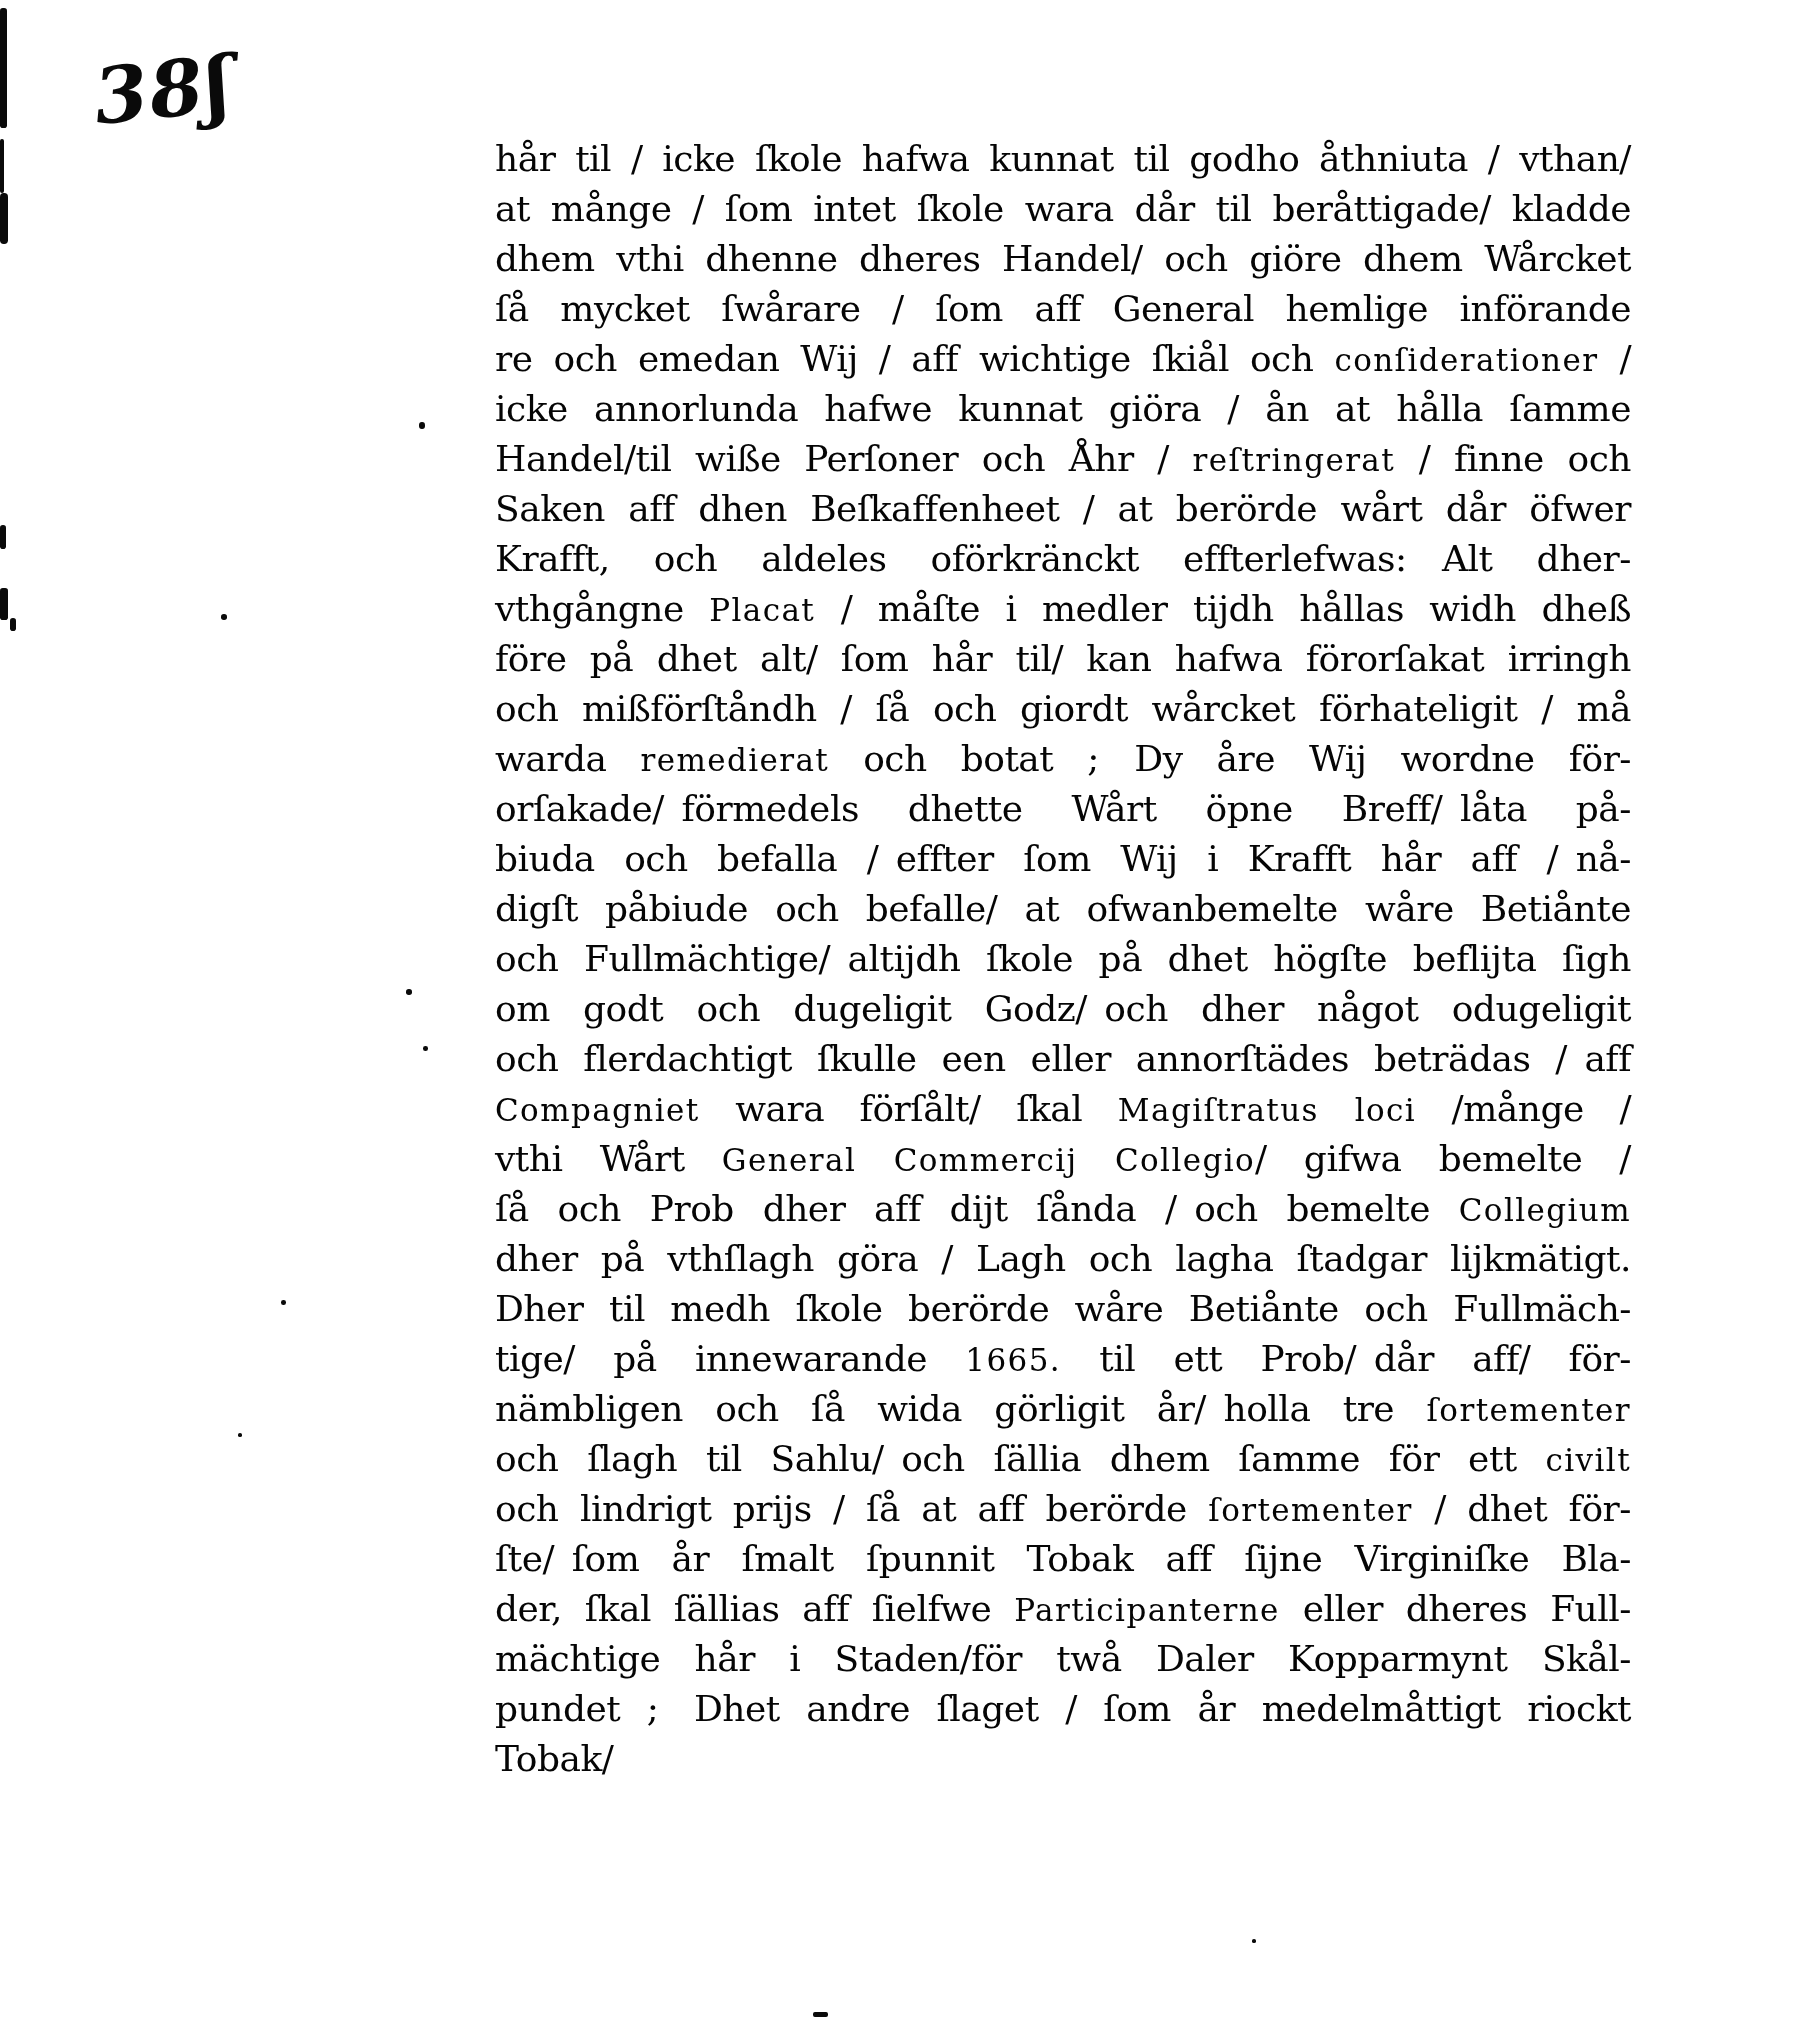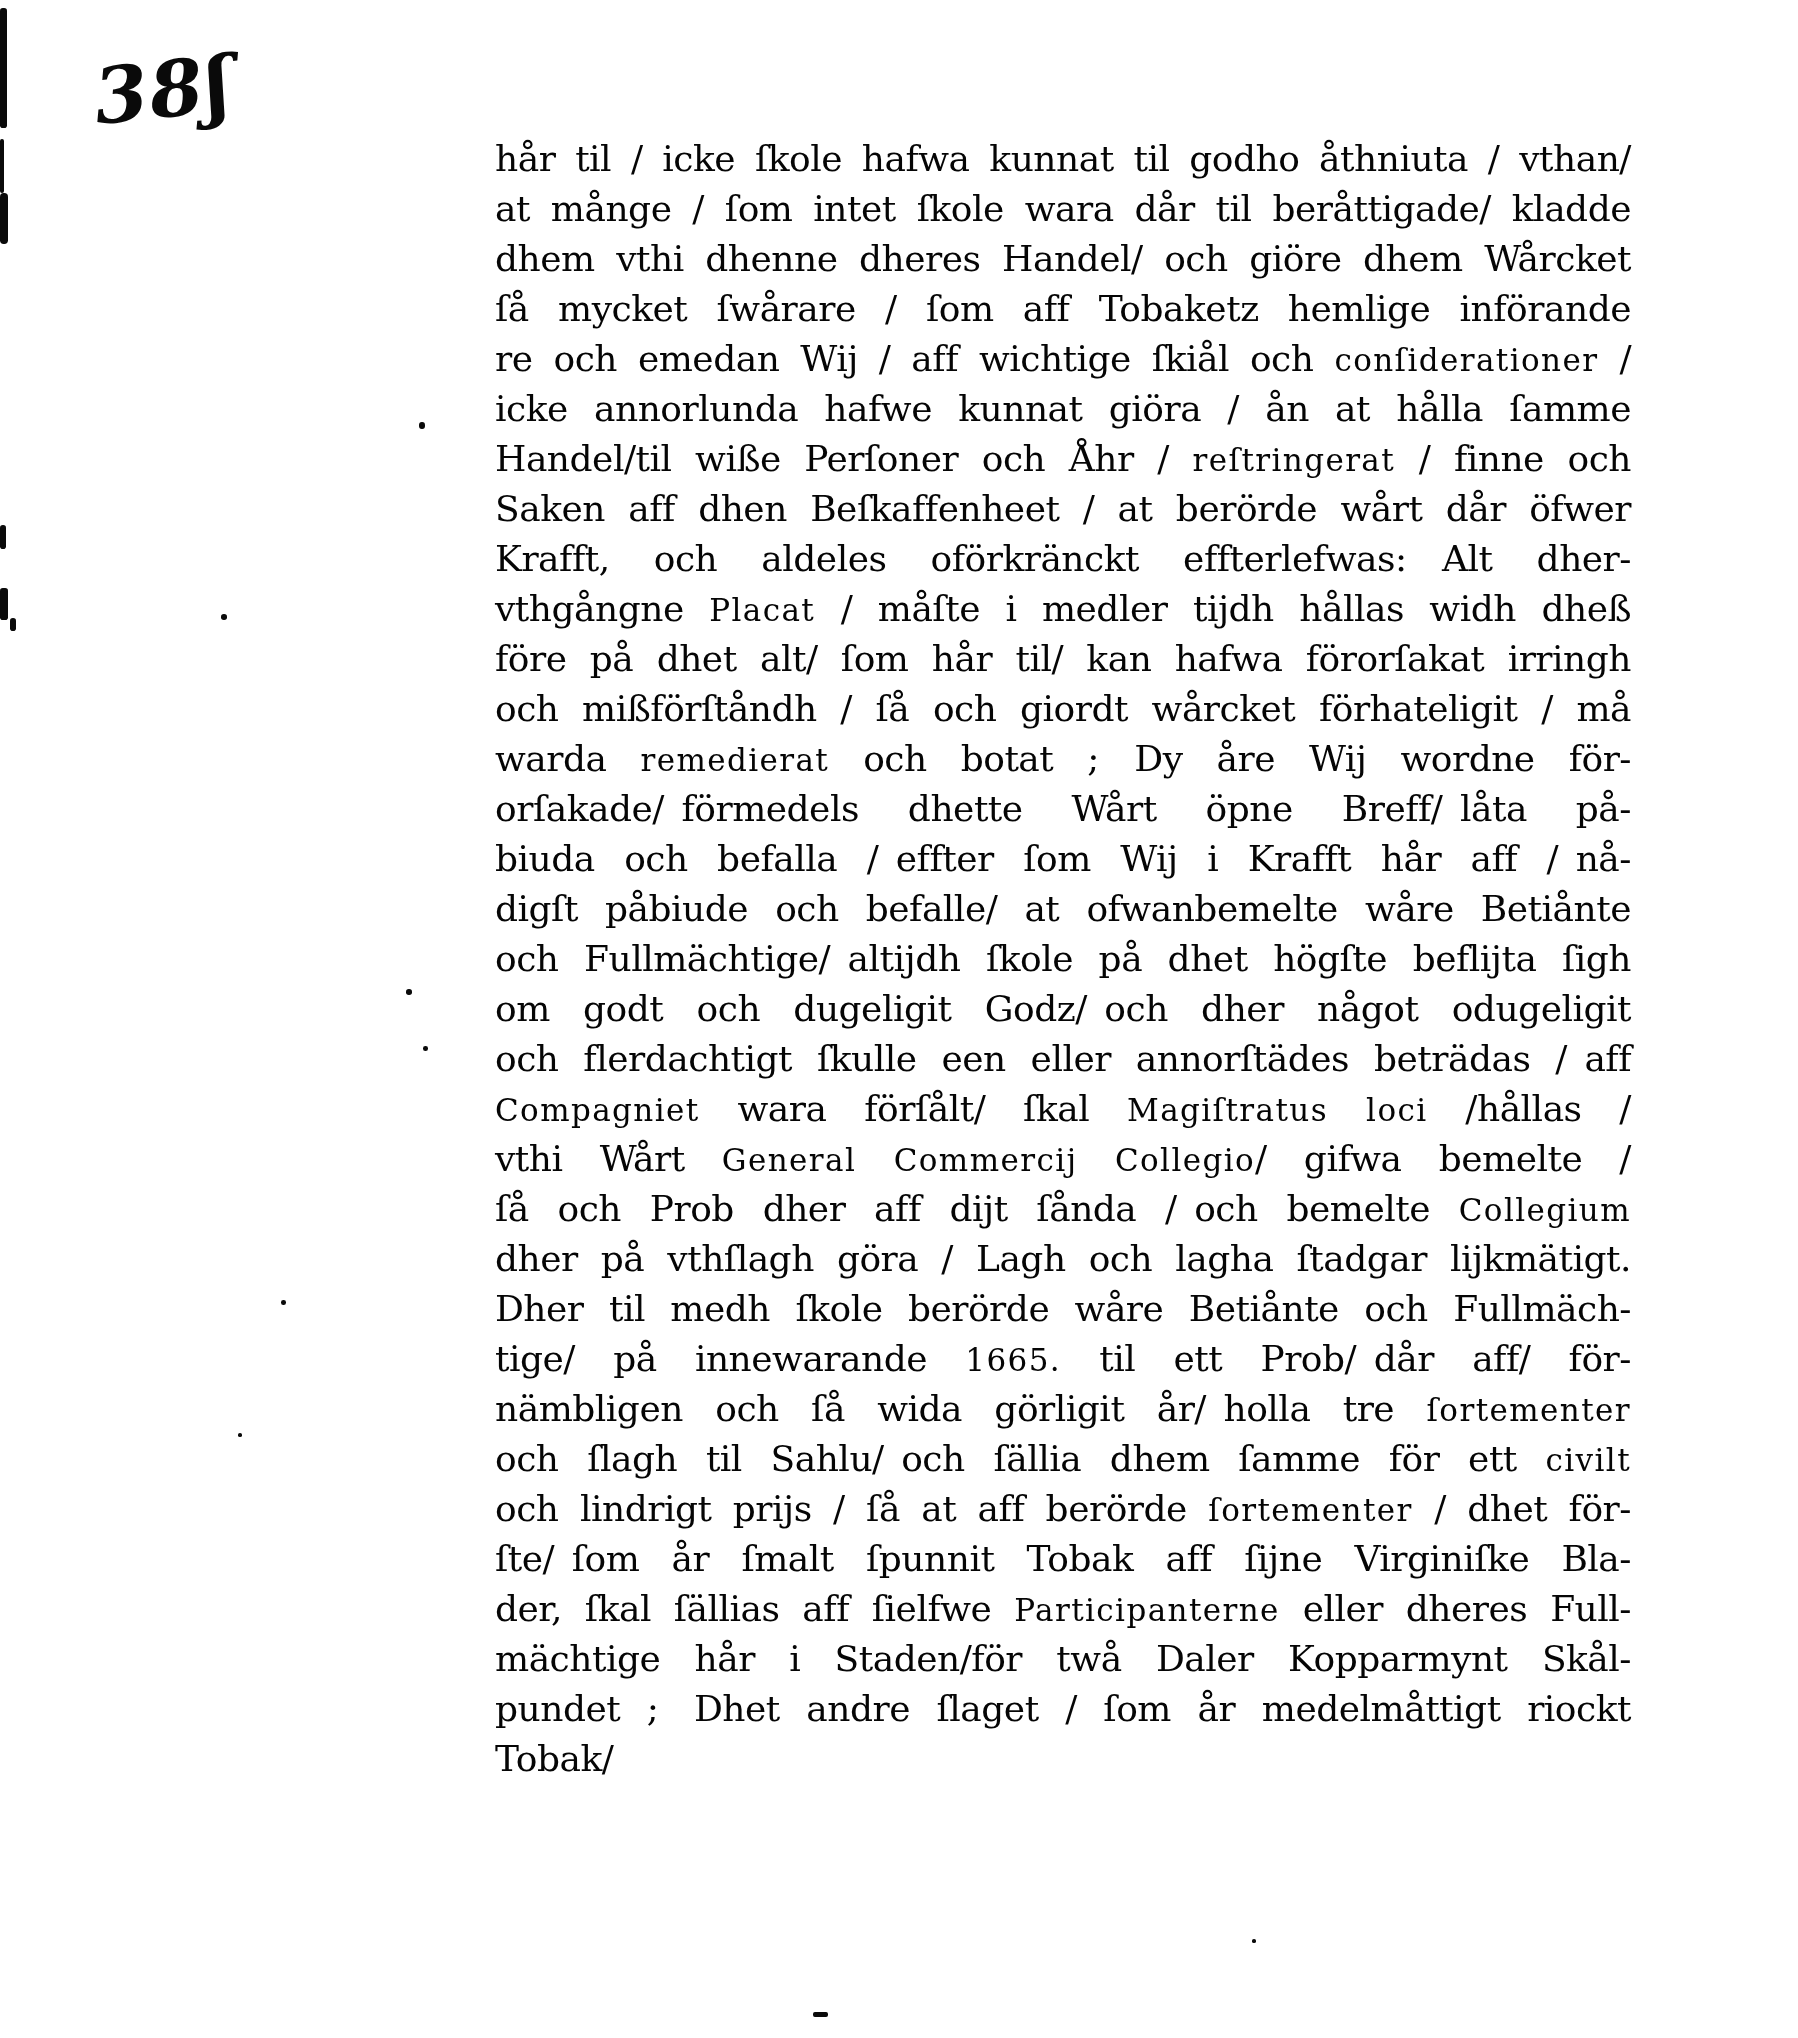--- a/index.html
+++ b/index.html
@@ -95,37 +95,37 @@
   <div class="artifact d5"></div>
   <div class="artifact d6"></div>
   <div class="artifact d7"></div>
   <div class="artifact d8"></div>
 
   <div class="text-block">
 
     <div class="line"><span class="fraktur">hår til / icke ſkole hafwa kunnat til godho åthniuta / vthan/</span></div>
       <div class="line"><span class="fraktur">at månge / ſom intet ſkole wara dår til beråttigade/ kladde</span></div>
       <div class="line"><span class="fraktur">dhem vthi dhenne dheres Handel/ och giöre dhem Wårcket</span></div>
-      <div class="line"><span class="fraktur">ſå mycket ſwårare / ſom aff Tobaketz hemlige införande</span></div>
+      <div class="line"><span class="fraktur">ſå mycket ſwårare / ſom aff General hemlige införande</span></div>
       <div class="line"><span class="fraktur">re och emedan Wij / aff wichtige ſkiål och </span><span class="antiqua">conſiderationer</span><span class="fraktur"> /</span></div>
       <div class="line"><span class="fraktur">icke annorlunda hafwe kunnat giöra / ån at hålla ſamme</span></div>
       <div class="line"><span class="fraktur">Handel/til wiße Perſoner och Åhr / </span><span class="antiqua">reſtringerat</span><span class="fraktur"> / finne och</span></div>
       <div class="line"><span class="fraktur">Saken aff dhen Beſkaffenheet / at berörde wårt dår öfwer</span></div>
       <div class="line"><span class="fraktur">Krafft, och aldeles oförkränckt effterlefwas: Alt dher-</span></div>
       <div class="line"><span class="fraktur">vthgångne </span><span class="antiqua">Placat</span><span class="fraktur"> / måſte i medler tijdh hållas widh dheß</span></div>
       <div class="line"><span class="fraktur">före på dhet alt/ ſom hår til/ kan hafwa förorſakat irringh</span></div>
       <div class="line"><span class="fraktur">och mißförſtåndh / ſå och giordt wårcket förhateligit / må</span></div>
       <div class="line"><span class="fraktur">warda </span><span class="antiqua">remedierat</span><span class="fraktur"> och botat ; Dy åre Wij wordne för-</span></div>
       <div class="line"><span class="fraktur">orſakade/ förmedels dhette Wårt öpne Breff/ låta på-</span></div>
       <div class="line"><span class="fraktur">biuda och befalla / effter ſom Wij i Krafft hår aff / nå-</span></div>
       <div class="line"><span class="fraktur">digſt påbiude och befalle/ at ofwanbemelte wåre Betiånte</span></div>
       <div class="line"><span class="fraktur">och Fullmächtige/ altijdh ſkole på dhet högſte beflijta ſigh</span></div>
       <div class="line"><span class="fraktur">om godt och dugeligit Godz/ och dher något odugeligit</span></div>
       <div class="line"><span class="fraktur">och flerdachtigt ſkulle een eller annorſtädes beträdas / aff</span></div>
-      <div class="line"><span class="antiqua">Compagniet</span><span class="fraktur"> wara förſålt/ ſkal </span><span class="antiqua">Magiſtratus loci</span><span class="fraktur"> /hållas /</span></div>
+      <div class="line"><span class="antiqua">Compagniet</span><span class="fraktur"> wara förſålt/ ſkal </span><span class="antiqua">Magiſtratus loci</span><span class="fraktur"> /månge /</span></div>
       <div class="line"><span class="fraktur">vthi Wårt </span><span class="antiqua">General Commercij Collegio</span><span class="fraktur">/ gifwa bemelte /</span></div>
       <div class="line"><span class="fraktur">ſå och Prob dher aff dijt ſånda / och bemelte </span><span class="antiqua">Collegium</span></div>
       <div class="line"><span class="fraktur">dher på vthſlagh göra / Lagh och lagha ſtadgar lijkmätigt.</span></div>
       <div class="line"><span class="fraktur">Dher til medh ſkole berörde wåre Betiånte och Fullmäch-</span></div>
       <div class="line"><span class="fraktur">tige/ på innewarande </span><span class="antiqua">1665.</span><span class="fraktur"> til ett Prob/ dår aff/ för-</span></div>
       <div class="line"><span class="fraktur">nämbligen och ſå wida görligit år/ holla tre </span><span class="antiqua">ſortementer</span></div>
       <div class="line"><span class="fraktur">och ſlagh til Sahlu/ och ſällia dhem ſamme för ett </span><span class="antiqua">civilt</span></div>
       <div class="line"><span class="fraktur">och lindrigt prijs / ſå at aff berörde </span><span class="antiqua">ſortementer</span><span class="fraktur"> / dhet för-</span></div>
       <div class="line"><span class="fraktur">ſte/ ſom år ſmalt ſpunnit Tobak aff ſijne Virginiſke Bla-</span></div>
       <div class="line"><span class="fraktur">der, ſkal ſällias aff ſielfwe </span><span class="antiqua">Participanterne</span><span class="fraktur"> eller dheres Full-</span></div>

